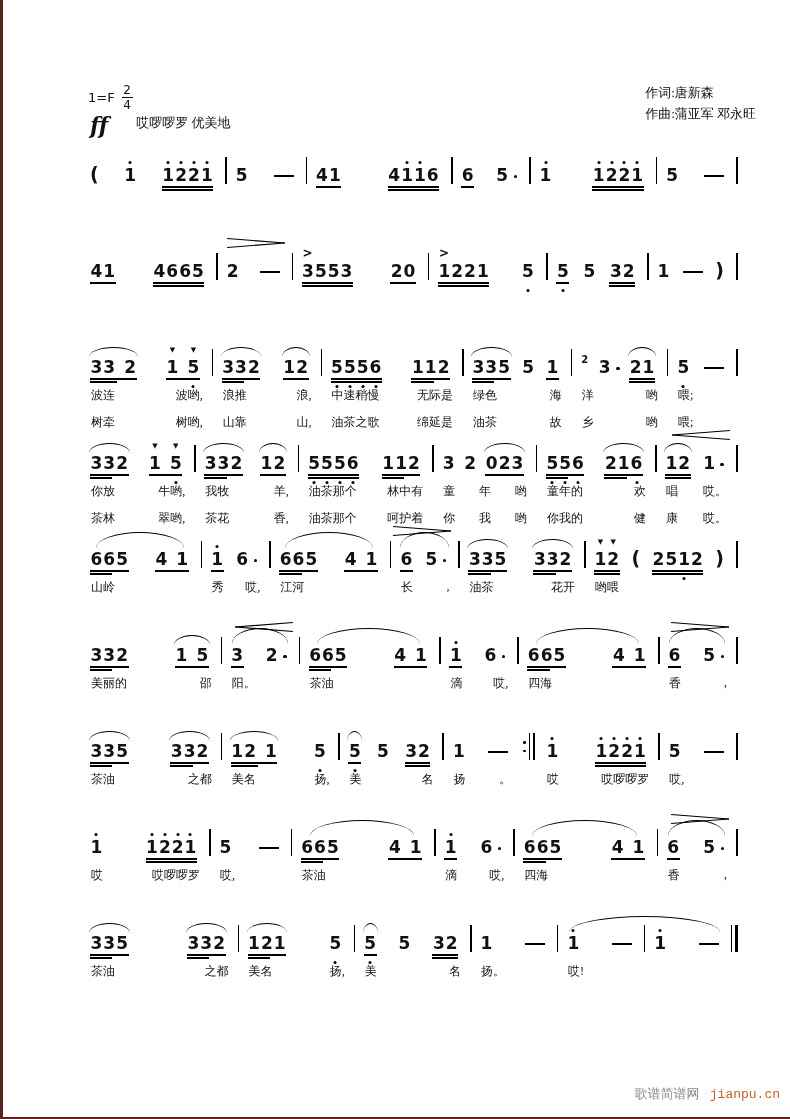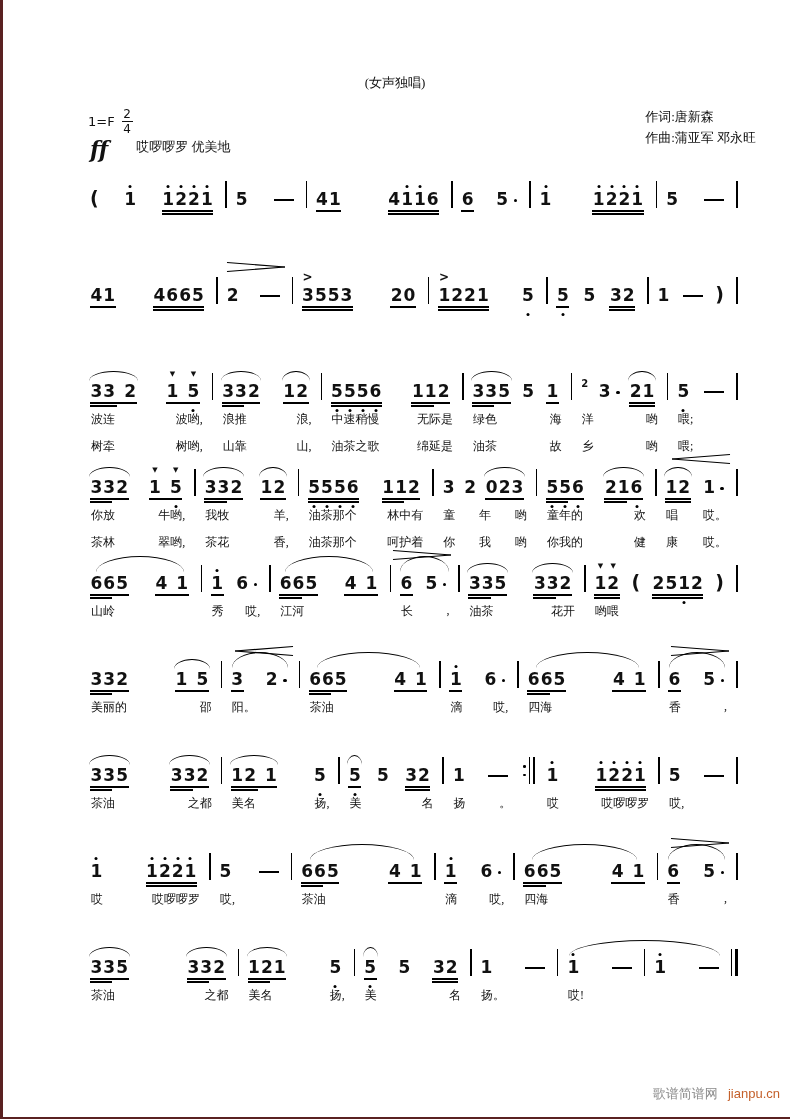--- a/index.html
+++ b/index.html
@@ -70,30 +70,29 @@
   .brep .dots i{width:2.6px;height:2.6px;border-radius:50%;background:#000;}
   .brep .l{width:1.6px;height:27px;background:#000;}
   .bfin{display:flex;align-items:center;gap:2.5px;margin-top:17px;height:27px;flex:0 0 auto;}
   .bfin .l1{width:1.6px;height:27px;background:#000;}
   .bfin .l2{width:3.4px;height:27px;background:#000;}
 
   
   .watermark{position:absolute;right:10px;bottom:16px;font-size:13px;
              font-family:"Liberation Serif",serif;}
   .wm-site{color:#8a8a8a;margin-top:12px;}
-  .wm-link{color:#c4602b;text-decoration:none;font-family:Liberation Sans, sans-serif;padding-left:7px;}
+  .wm-link{color:#c4602b;text-decoration:none;font-family:Liberation Mono, monospace;padding-left:7px;}
 </style>
 </head>
 <body>
 
 <div class="edge-left"></div>
 <div class="edge-bottom"></div>
 
 <div class="header">
-  <div class="subtitle">(女声独唱)</div>
   <div class="meta">
     <div class="keysig">
       <span>1=F</span>
       <span class="frac">
         <i>2</i>
         <b></b>
         <i>4</i>
       </span>
     </div>
     <div class="credits">

